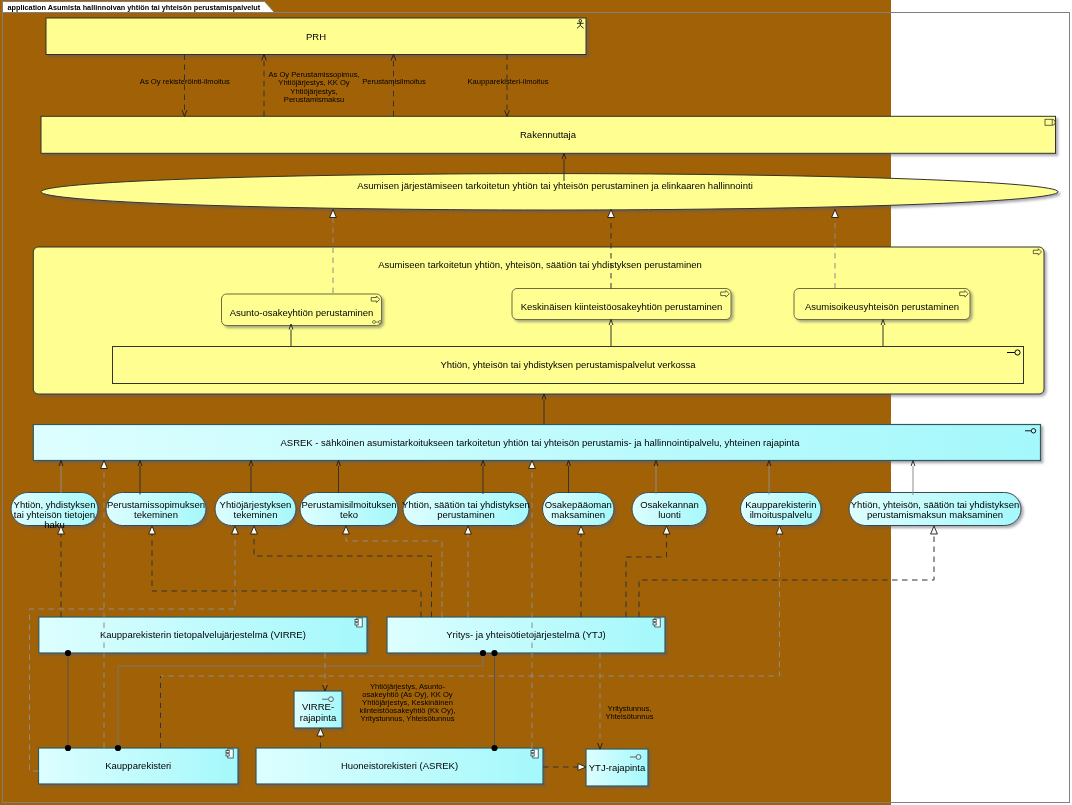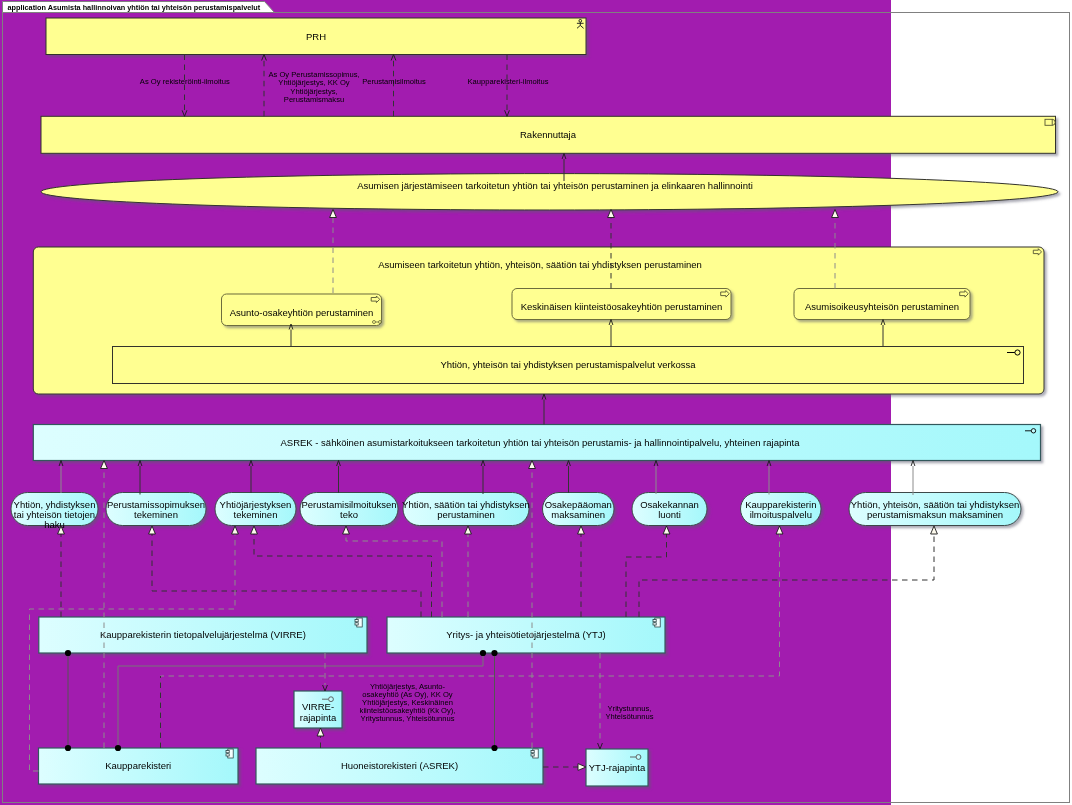--- a/index.html
+++ b/index.html
@@ -1,18 +1,18 @@
 <!DOCTYPE html>
 <html><head>
 <meta charset="utf-8">
 <title>Archi view</title>
 <style>
   html,body{margin:0;padding:0;background:#ffffff;}
   body{width:1072px;height:805px;overflow:hidden;font-family:"Liberation Sans",sans-serif;}
-  #stage{position:relative;width:891px;height:805px;background:#a21caf;}
+  #stage{position:relative;width:891px;height:805px;background:#a16207;}
   svg{display:block;}
   text{font-family:"Liberation Sans",sans-serif;fill:#000;}
 </style>
 </head>
 <body>
 
 <div id="stage">
 <svg width="1072" height="805" viewBox="0 0 1072 805" xmlns="http://www.w3.org/2000/svg">
   <defs>
     <filter id="sh" x="-12%" y="-30%" width="140%" height="180%">

